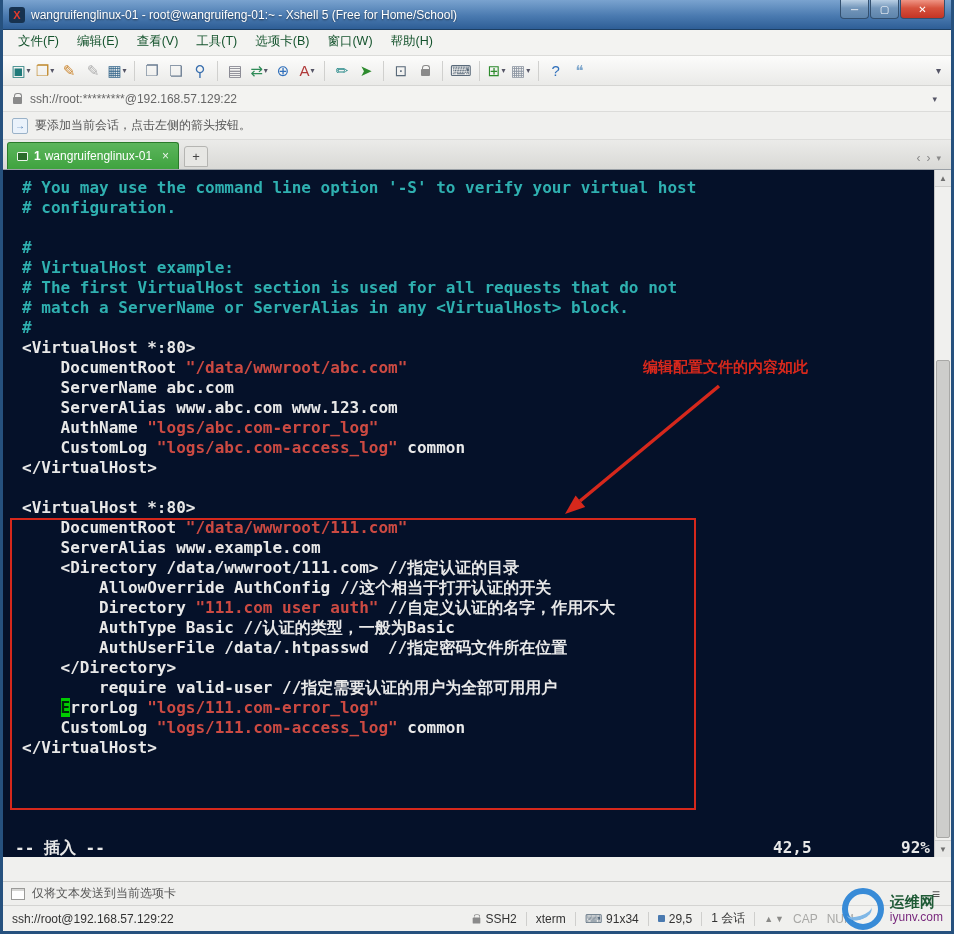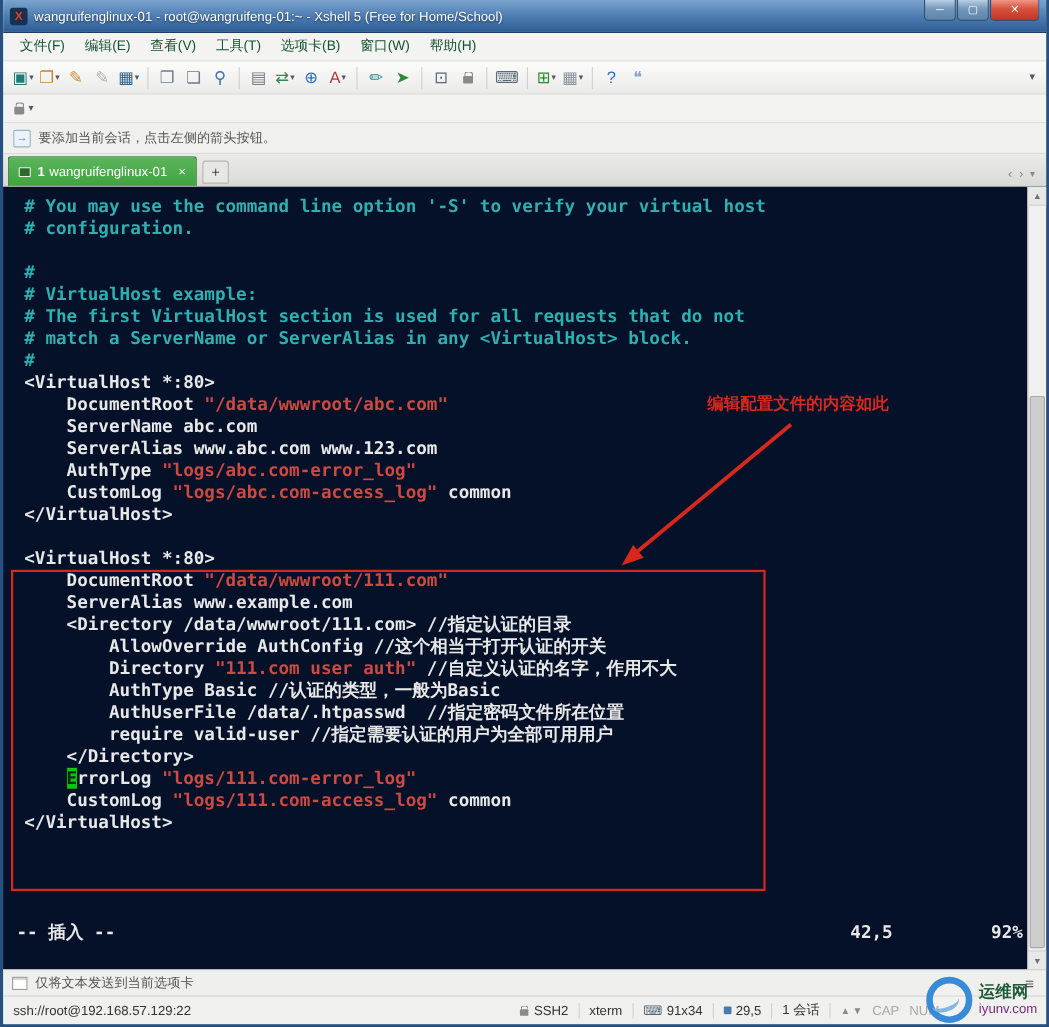--- a/index.html
+++ b/index.html
@@ -95,21 +95,21 @@
   .vscroll{width:17px;flex:0 0 17px;background:#f0f0ee;border-left:1px solid #c8c8c6;position:relative;}
   .vs-arrow{position:absolute;left:0;width:100%;height:17px;display:flex;align-items:center;justify-content:center;
     color:#707070;font-size:8px;background:#e8e8e6;}
   .vs-arrow.up{top:0;border-bottom:1px solid #d0d0ce;}
   .vs-arrow.down{bottom:0;border-top:1px solid #d0d0ce;}
   .vs-thumb{position:absolute;left:1px;right:1px;top:190px;bottom:19px;background:#cdcdcb;
     border:1px solid #a8a8a6;border-radius:2px;}
 
   
   .sendbar{height:24px;flex:0 0 24px;background:#efefed;border-top:1px solid #c9c9c7;
-    display:flex;align-items:center;padding:0 8px;font-size:12px;color:#555;}
+    display:flex;align-items:center;padding:0 8px;font-size:12px;color:#555;margin-top:24px;}
   .send-ico{width:14px;height:12px;border:1px solid #9a9a98;background:#fff;margin-right:7px;
     box-shadow:inset 0 2px 0 #d6d6d4;}
   .send-menu{margin-left:auto;color:#555;font-size:14px;padding:0 3px;}
 
   
   .statusbar{height:26px;flex:0 0 26px;background:#f0f0ee;border-top:1px solid #d4d4d2;
     display:flex;align-items:center;padding:0 9px;font-size:12px;color:#333;}
   .sb-right{margin-left:auto;display:flex;align-items:center;gap:9px;padding-right:88px;}
   .sb-item{display:flex;align-items:center;gap:4px;white-space:nowrap;}
   .sb-sep{width:1px;height:14px;background:#cfcfcd;}
@@ -231,20 +231,21 @@
         </div>
         <div class="tbtn">
           <span class="tglyph" style="color: rgb(127, 167, 204);">❝</span>
         </div>
       </div>
     <div class="toolbar-overflow">▾</div>
   </div>
 
   <div class="addressbar">
     <span class="lock-shape"></span>
+    <span class="addr-text">ssh://root:*********@192.168.57.129:22</span>
     <span class="addr-dd">▾</span>
   </div>
 
   <div class="infobar">
     <span class="info-ico">→</span>
     <span>要添加当前会话，点击左侧的箭头按钮。</span>
   </div>
 
   <div class="tabbar">
     <div class="tab">
@@ -269,34 +270,34 @@
           <div class="tline">&nbsp;</div>
           <div class="tline"><span class="seg-cm">#</span></div>
           <div class="tline"><span class="seg-cm"># VirtualHost example:</span></div>
           <div class="tline"><span class="seg-cm"># The first VirtualHost section is used for all requests that do not</span></div>
           <div class="tline"><span class="seg-cm"># match a ServerName or ServerAlias in any &lt;VirtualHost&gt; block.</span></div>
           <div class="tline"><span class="seg-cm">#</span></div>
           <div class="tline"><span class="seg-w">&lt;VirtualHost *:80&gt;</span></div>
           <div class="tline"><span class="seg-w">    DocumentRoot </span><span class="seg-s">"/data/wwwroot/abc.com"</span></div>
           <div class="tline"><span class="seg-w">    ServerName abc.com</span></div>
           <div class="tline"><span class="seg-w">    ServerAlias www.abc.com www.123.com</span></div>
-          <div class="tline"><span class="seg-w">    AuthType </span><span class="seg-s">"logs/abc.com-error_log"</span></div>
+          <div class="tline"><span class="seg-w">    AuthName </span><span class="seg-s">"logs/abc.com-error_log"</span></div>
           <div class="tline"><span class="seg-w">    CustomLog </span><span class="seg-s">"logs/abc.com-access_log"</span><span class="seg-w"> common</span></div>
           <div class="tline"><span class="seg-w">&lt;/VirtualHost&gt;</span></div>
           <div class="tline">&nbsp;</div>
           <div class="tline"><span class="seg-w">&lt;VirtualHost *:80&gt;</span></div>
           <div class="tline"><span class="seg-w">    DocumentRoot </span><span class="seg-s">"/data/wwwroot/111.com"</span></div>
           <div class="tline"><span class="seg-w">    ServerAlias www.example.com</span></div>
           <div class="tline"><span class="seg-w">    &lt;Directory /data/wwwroot/111.com&gt; //指定认证的目录</span></div>
           <div class="tline"><span class="seg-w">        AllowOverride AuthConfig //这个相当于打开认证的开关</span></div>
           <div class="tline"><span class="seg-w">        Directory </span><span class="seg-s">"111.com user auth"</span><span class="seg-w"> //自定义认证的名字，作用不大</span></div>
           <div class="tline"><span class="seg-w">        AuthType Basic //认证的类型，一般为Basic</span></div>
           <div class="tline"><span class="seg-w">        AuthUserFile /data/.htpasswd  //指定密码文件所在位置</span></div>
+          <div class="tline"><span class="seg-w">    &lt;/Directory&gt;</span></div>
           <div class="tline"><span class="seg-w">        require valid-user //指定需要认证的用户为全部可用用户</span></div>
-          <div class="tline"><span class="seg-w">    &lt;/Directory&gt;</span></div>
           <div class="tline"><span class="seg-w">    </span><span class="seg-cur">E</span><span class="seg-w">rrorLog </span><span class="seg-s">"logs/111.com-error_log"</span></div>
           <div class="tline"><span class="seg-w">    CustomLog </span><span class="seg-s">"logs/111.com-access_log"</span><span class="seg-w"> common</span></div>
           <div class="tline"><span class="seg-w">&lt;/VirtualHost&gt;</span></div>
         </div>
 
       <div class="vim-status">
         <span class="vs-mode">-- 插入 --</span>
         <span class="vs-pos">42,5</span>
         <span class="vs-pct">92%</span>
       </div>

